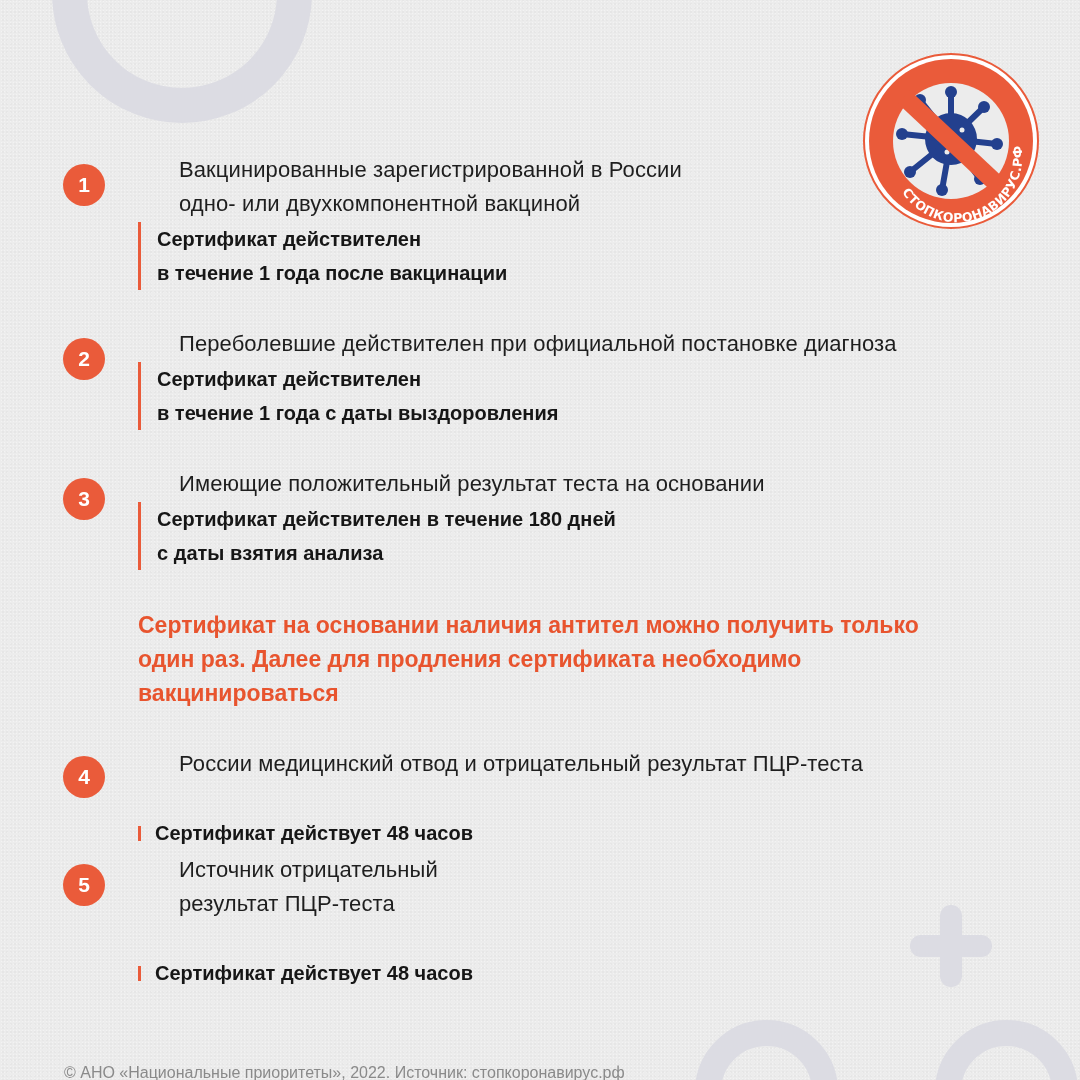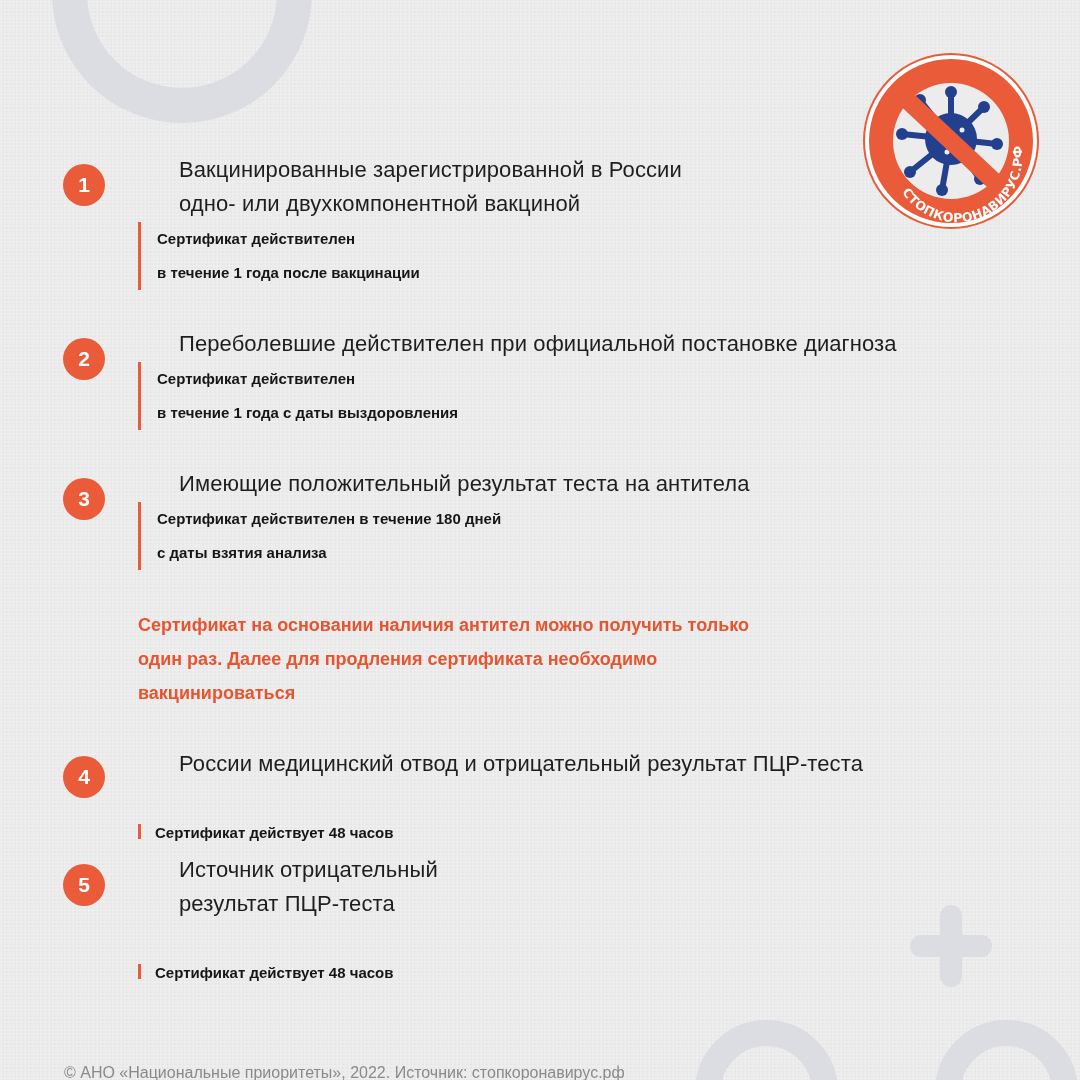--- a/index.html
+++ b/index.html
@@ -35,26 +35,26 @@
     position: absolute; left: 63px; width: 42px; height: 42px; border-radius: 50%;
     background: #ea5b3a; color: #fff; font-weight: bold; font-size: 21px;
     display: flex; align-items: center; justify-content: center;
   }
   .title {
     position: absolute; left: 138px; font-size: 22px; line-height: 34px;
     color: #1e1e1e; white-space: pre-line; letter-spacing: 0.1px; margin-left: 41px;
   }
   .cert {
     position: absolute; left: 138px; border-left: 3px solid #ea5b3a;
-    padding-left: 16px; font-size: 15px; font-weight: bold; line-height: 34px;
+    padding-left: 16px; font-size: 20px; font-weight: bold; line-height: 34px;
     color: #161616; white-space: pre-line;
   }
   .note {
     position: absolute; left: 138px; top: 608px; width: 800px;
-    color: #e8542e; font-weight: bold; font-size: 18px; line-height: 34px;
+    color: #e8542e; font-weight: bold; font-size: 23px; line-height: 34px;
     white-space: pre-line;
   }
   .footer {
     position: absolute; left: 64px; top: 1064px; font-size: 16px;
     color: #8a8a8a;
   }
 </style>
 </head>
 <body>
 
@@ -117,21 +117,21 @@
 
 <div>
   <div class="num" style="top:338px">2</div>
   <div class="title" style="top:327px">Переболевшие действителен при официальной постановке диагноза</div>
   <div class="cert" style="top:362px">Сертификат действителен
 в течение 1 года с даты выздоровления</div>
 </div>
 
 <div>
   <div class="num" style="top:478px">3</div>
-  <div class="title" style="top:467px">Имеющие положительный результат теста на антитела</div>
+  <div class="title" style="top:467px">Имеющие положительный результат теста на основании</div>
   <div class="cert" style="top:502px; ">Сертификат действителен в течение 180 дней
 с даты взятия анализа</div>
 </div>
 
 <div class="note">Сертификат на основании наличия антител можно получить только
 один раз. Далее для продления сертификата необходимо
 вакцинироваться</div>
 
 <div>
   <div class="num" style="top:756px">4</div>

